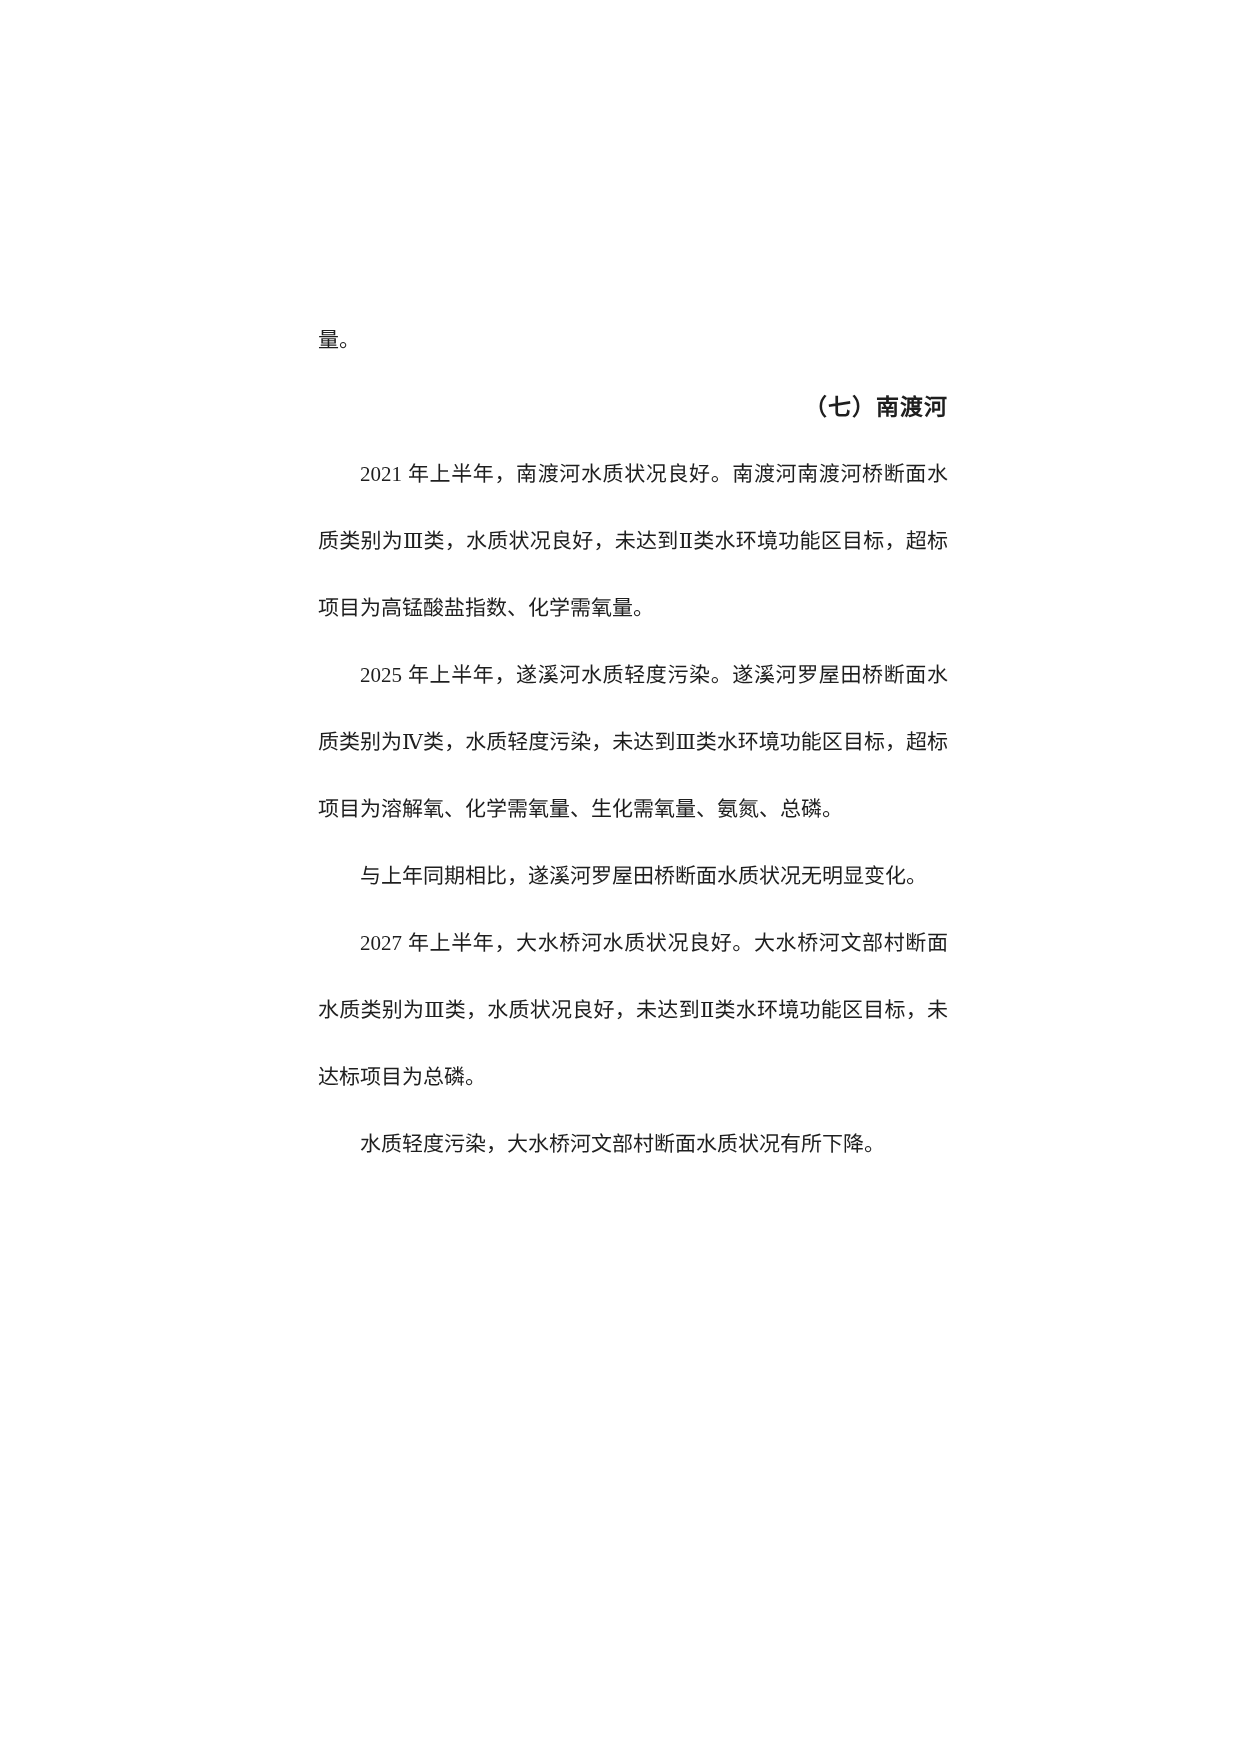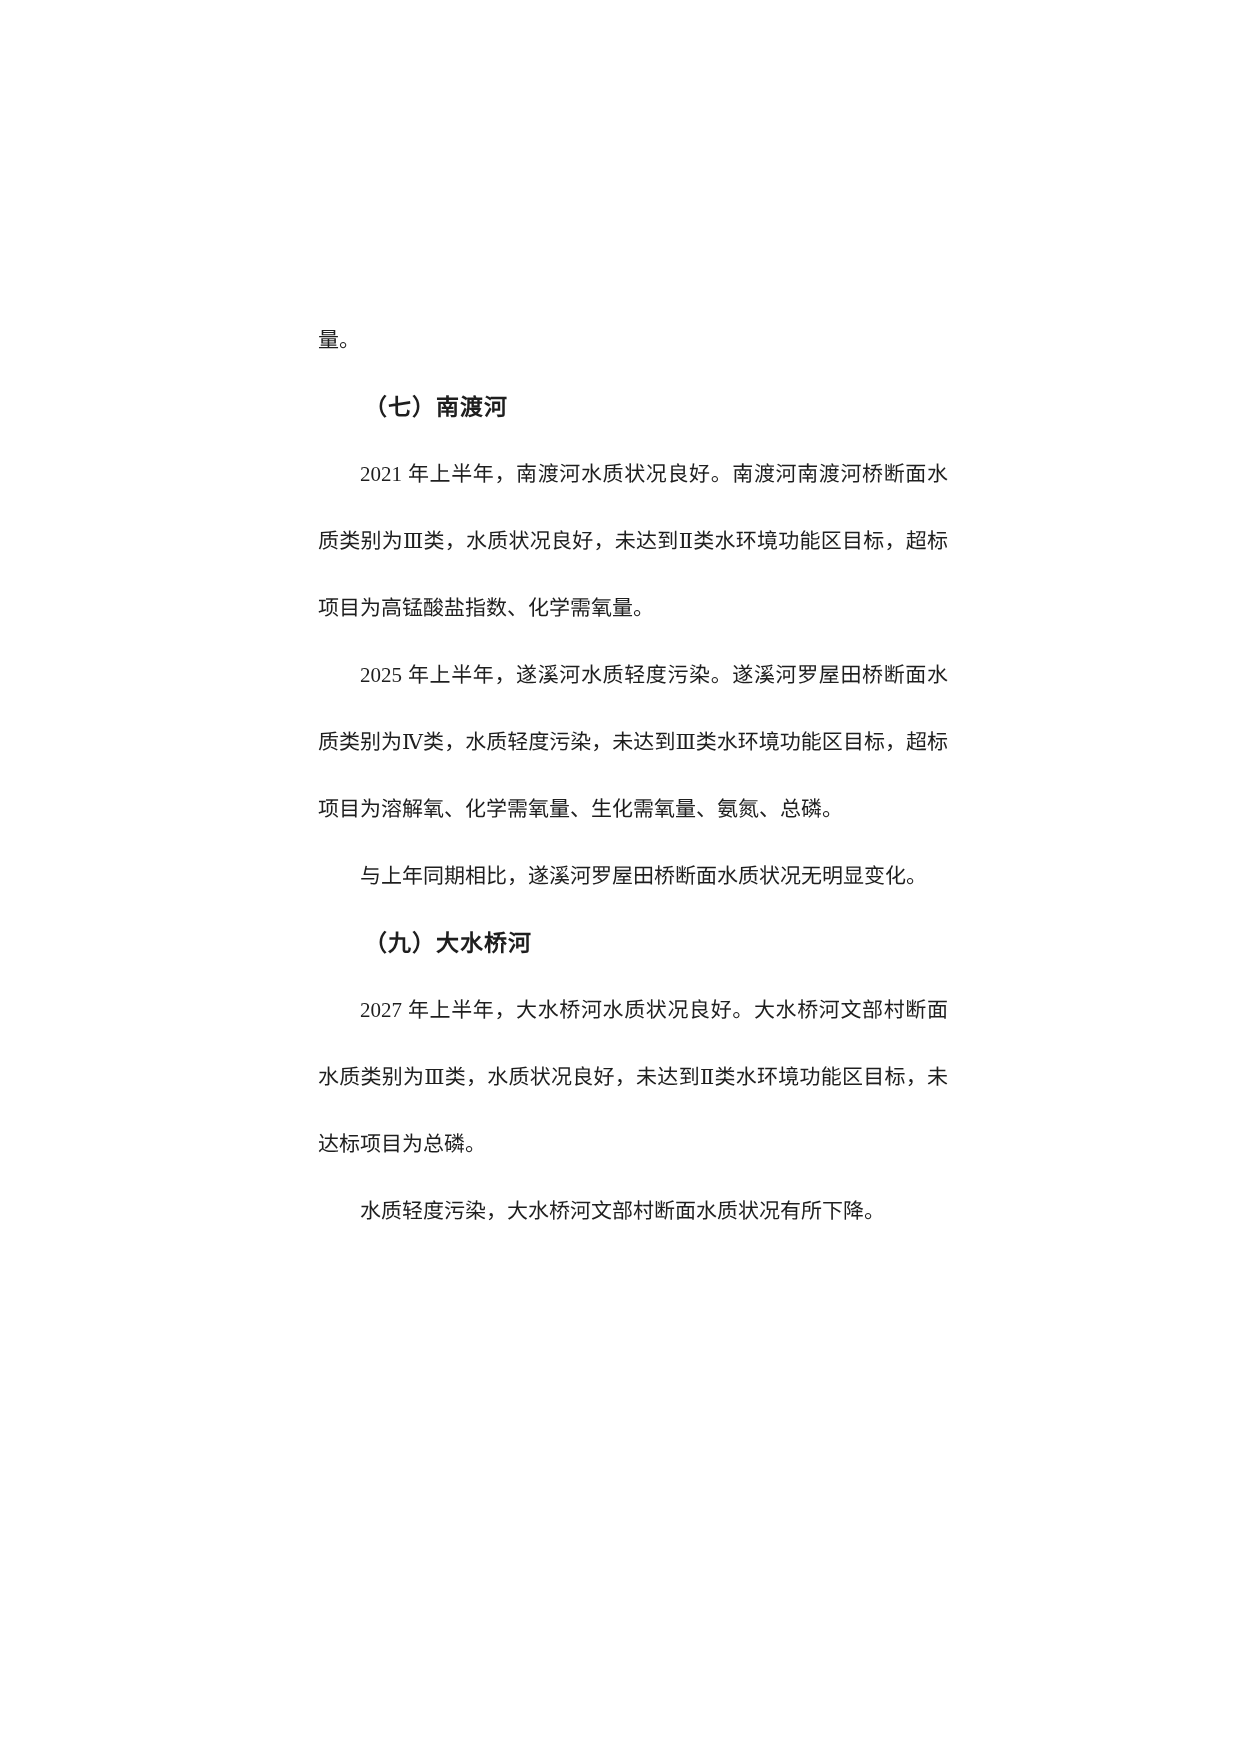--- a/index.html
+++ b/index.html
@@ -32,31 +32,30 @@
   }
   .indent {
     text-indent: 2em;
   }
   .heading {
     margin: 0;
     font-family: "Liberation Sans", "DejaVu Sans", sans-serif;
     font-weight: 700;
     font-size: 23px;
     text-indent: 2em;
-    text-align: left;
+    text-align: right;
     letter-spacing: 1px;
   }
 </style>
 </head>
 <body>
 
 <div class="page">
   <div class="text-block">
     <p class="para">量。</p>
     <p class="heading">（七）南渡河</p>
     <p class="para indent">2021 年上半年，南渡河水质状况良好。南渡河南渡河桥断面水质类别为Ⅲ类，水质状况良好，未达到Ⅱ类水环境功能区目标，超标项目为高锰酸盐指数、化学需氧量。</p>
     <p class="para indent">2025 年上半年，遂溪河水质轻度污染。遂溪河罗屋田桥断面水质类别为Ⅳ类，水质轻度污染，未达到Ⅲ类水环境功能区目标，超标项目为溶解氧、化学需氧量、生化需氧量、氨氮、总磷。</p>
     <p class="para indent">与上年同期相比，遂溪河罗屋田桥断面水质状况无明显变化。</p>
-    <p class="heading">（九）大水桥河</p>
     <p class="para indent">2027 年上半年，大水桥河水质状况良好。大水桥河文部村断面水质类别为Ⅲ类，水质状况良好，未达到Ⅱ类水环境功能区目标，未达标项目为总磷。</p>
     <p class="para indent">水质轻度污染，大水桥河文部村断面水质状况有所下降。</p>
   </div>
 </div>
 
 </body></html>

